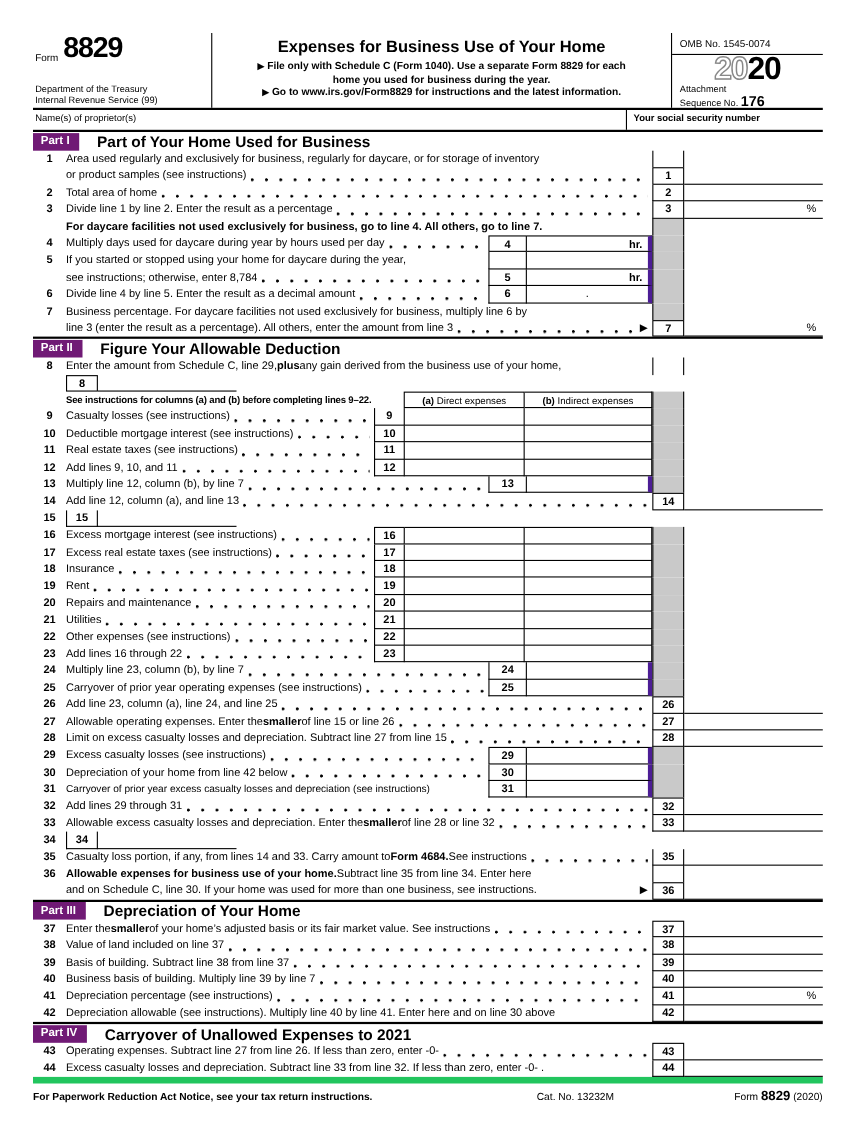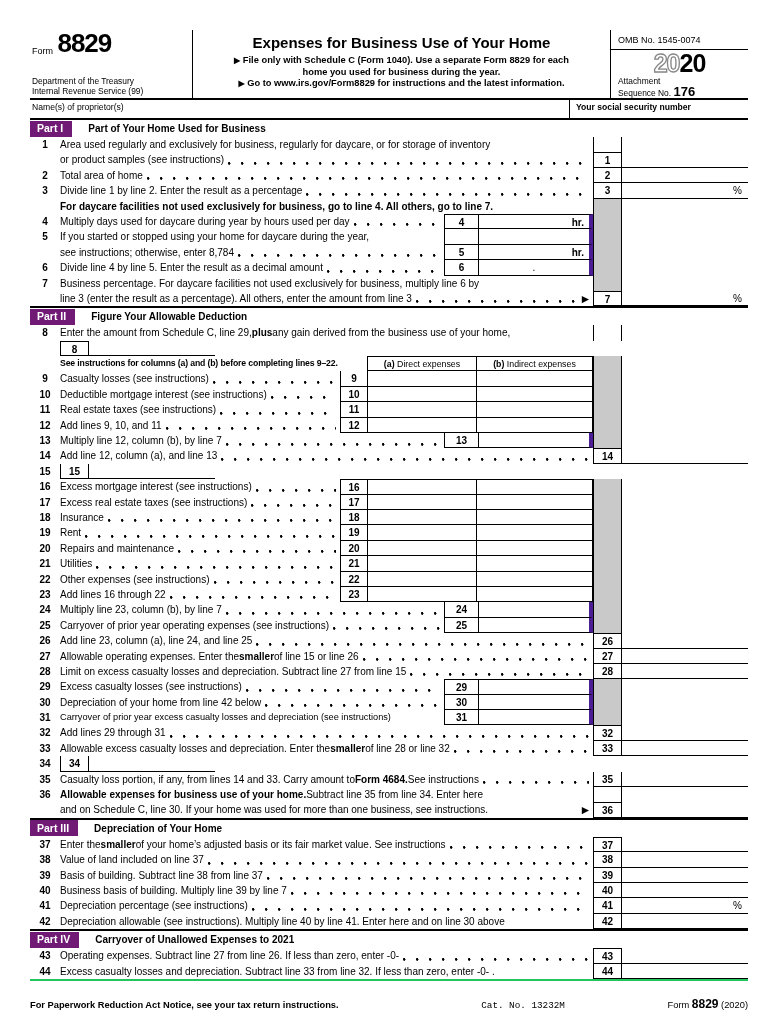--- a/index.html
+++ b/index.html
@@ -12,32 +12,32 @@
   .formword{font-size:9px;vertical-align:bottom;}
   .formnum{font-size:26px;font-weight:bold;letter-spacing:-1px;line-height:22px;}
   .dept{font-size:8.4px;line-height:10px;}
   .h-center{flex:1;border-right:1px solid #000;text-align:center;padding:4px 6px 3px;}
   .h-title{font-size:15px;font-weight:bold;margin-bottom:4px;}
   .h-sub{font-size:9.3px;font-weight:bold;line-height:11.5px;}
   .h-link{}
   .harrow{font-size:8px;}
   .h-right{width:137px;font-size:9px;display:flex;flex-direction:column;}
   .omb{padding:5px 0 4px 7px;border-bottom:1px solid #000;}
-  .yr{text-align:center;font-size:25px;font-weight:bold;line-height:25px;letter-spacing:-1px;margin-top:1px;}
+  .yr{text-align:center;font-size:29px;font-weight:bold;line-height:25px;letter-spacing:-1px;margin-top:1px;}
   .yr-o{color:#fff;-webkit-text-stroke:1.3px #888;text-shadow:0 0 1px #999;}
   .attach{padding-left:7px;font-size:8.4px;line-height:9.5px;margin-top:1px;}
   .seqnum{font-weight:bold;font-size:13px;}
   
   .namerow{display:flex;height:18px;}
   .nr-left{flex:1;font-size:8.6px;padding:2px 0 0 2px;}
   .nr-right{width:172px;border-left:1px solid #000;font-size:8.6px;font-weight:bold;padding:2px 0 0 6px;}
   
   .part{display:flex;border-top:2px solid #000;height:17px;align-items:center;}
   .plabel{background:#701a75;color:#fff;font-weight:bold;font-size:10.5px;padding:0 9px 1px 7px;margin-right:16px;height:15px;display:flex;align-items:center;flex:none;}
-  .ptitle{font-weight:bold;font-size:10px;white-space:nowrap;}
+  .ptitle{font-weight:bold;font-size:14px;white-space:nowrap;}
   
   .row{display:flex;height:15.4px;font-size:10px;line-height:15.2px;align-items:stretch;}
   .lnum{width:30px;font-weight:bold;text-align:center;flex:none;}
   .desc{flex:1;display:flex;overflow:hidden;white-space:nowrap;min-width:0;}
   .b{font-weight:bold;}
   .cond{font-size:9.2px;}
   .cond8{font-size:8.7px;letter-spacing:-0.15px;}
   .dots{flex:1;margin:0 4px;background-image:radial-gradient(circle at 1.2px 1.4px,#000 1.05px,transparent 1.55px);
         background-size:13px 3px;background-repeat:repeat-x;background-position:0 9.5px;min-width:6px;}
   .sp{flex:1;}
@@ -53,23 +53,23 @@
   .bt{border-top:1px solid #000 !important;}
   .munit{margin-left:auto;font-weight:bold;padding-right:5px;}
   .mcent{margin:0 auto;}
   .ncol{width:27px;flex:none;border-left:1px solid #000;border-right:1px solid #000;text-align:center;}
   .nb{font-weight:bold;border-bottom:1px solid #000;}
   .nt{border-top:1px solid #000;}
   .amt{width:126px;flex:none;display:flex;}
   .ab{border-bottom:1px solid #000;}
   .pct{margin-left:auto;padding-right:6px;}
   
-  .footer{display:flex;border-top:2px solid #22c55e;padding-top:16px;font-size:9.3px;align-items:baseline;}
+  .footer{display:flex;border-top:6px solid #22c55e;padding-top:4px;font-size:9.3px;align-items:baseline;}
   .f-left{font-weight:bold;flex:none;}
-  .f-cat{margin:0 auto;padding-left:40px;font-family:Liberation Mono, monospace;}
+  .f-cat{margin:0 auto;padding-left:40px;}
   .f-right{flex:none;}
   .f-num{font-weight:bold;font-size:12px;}
 </style>
 </head>
 <body>
 
 <div class="page">
 
   <div class="header">
     <div class="h-left">

